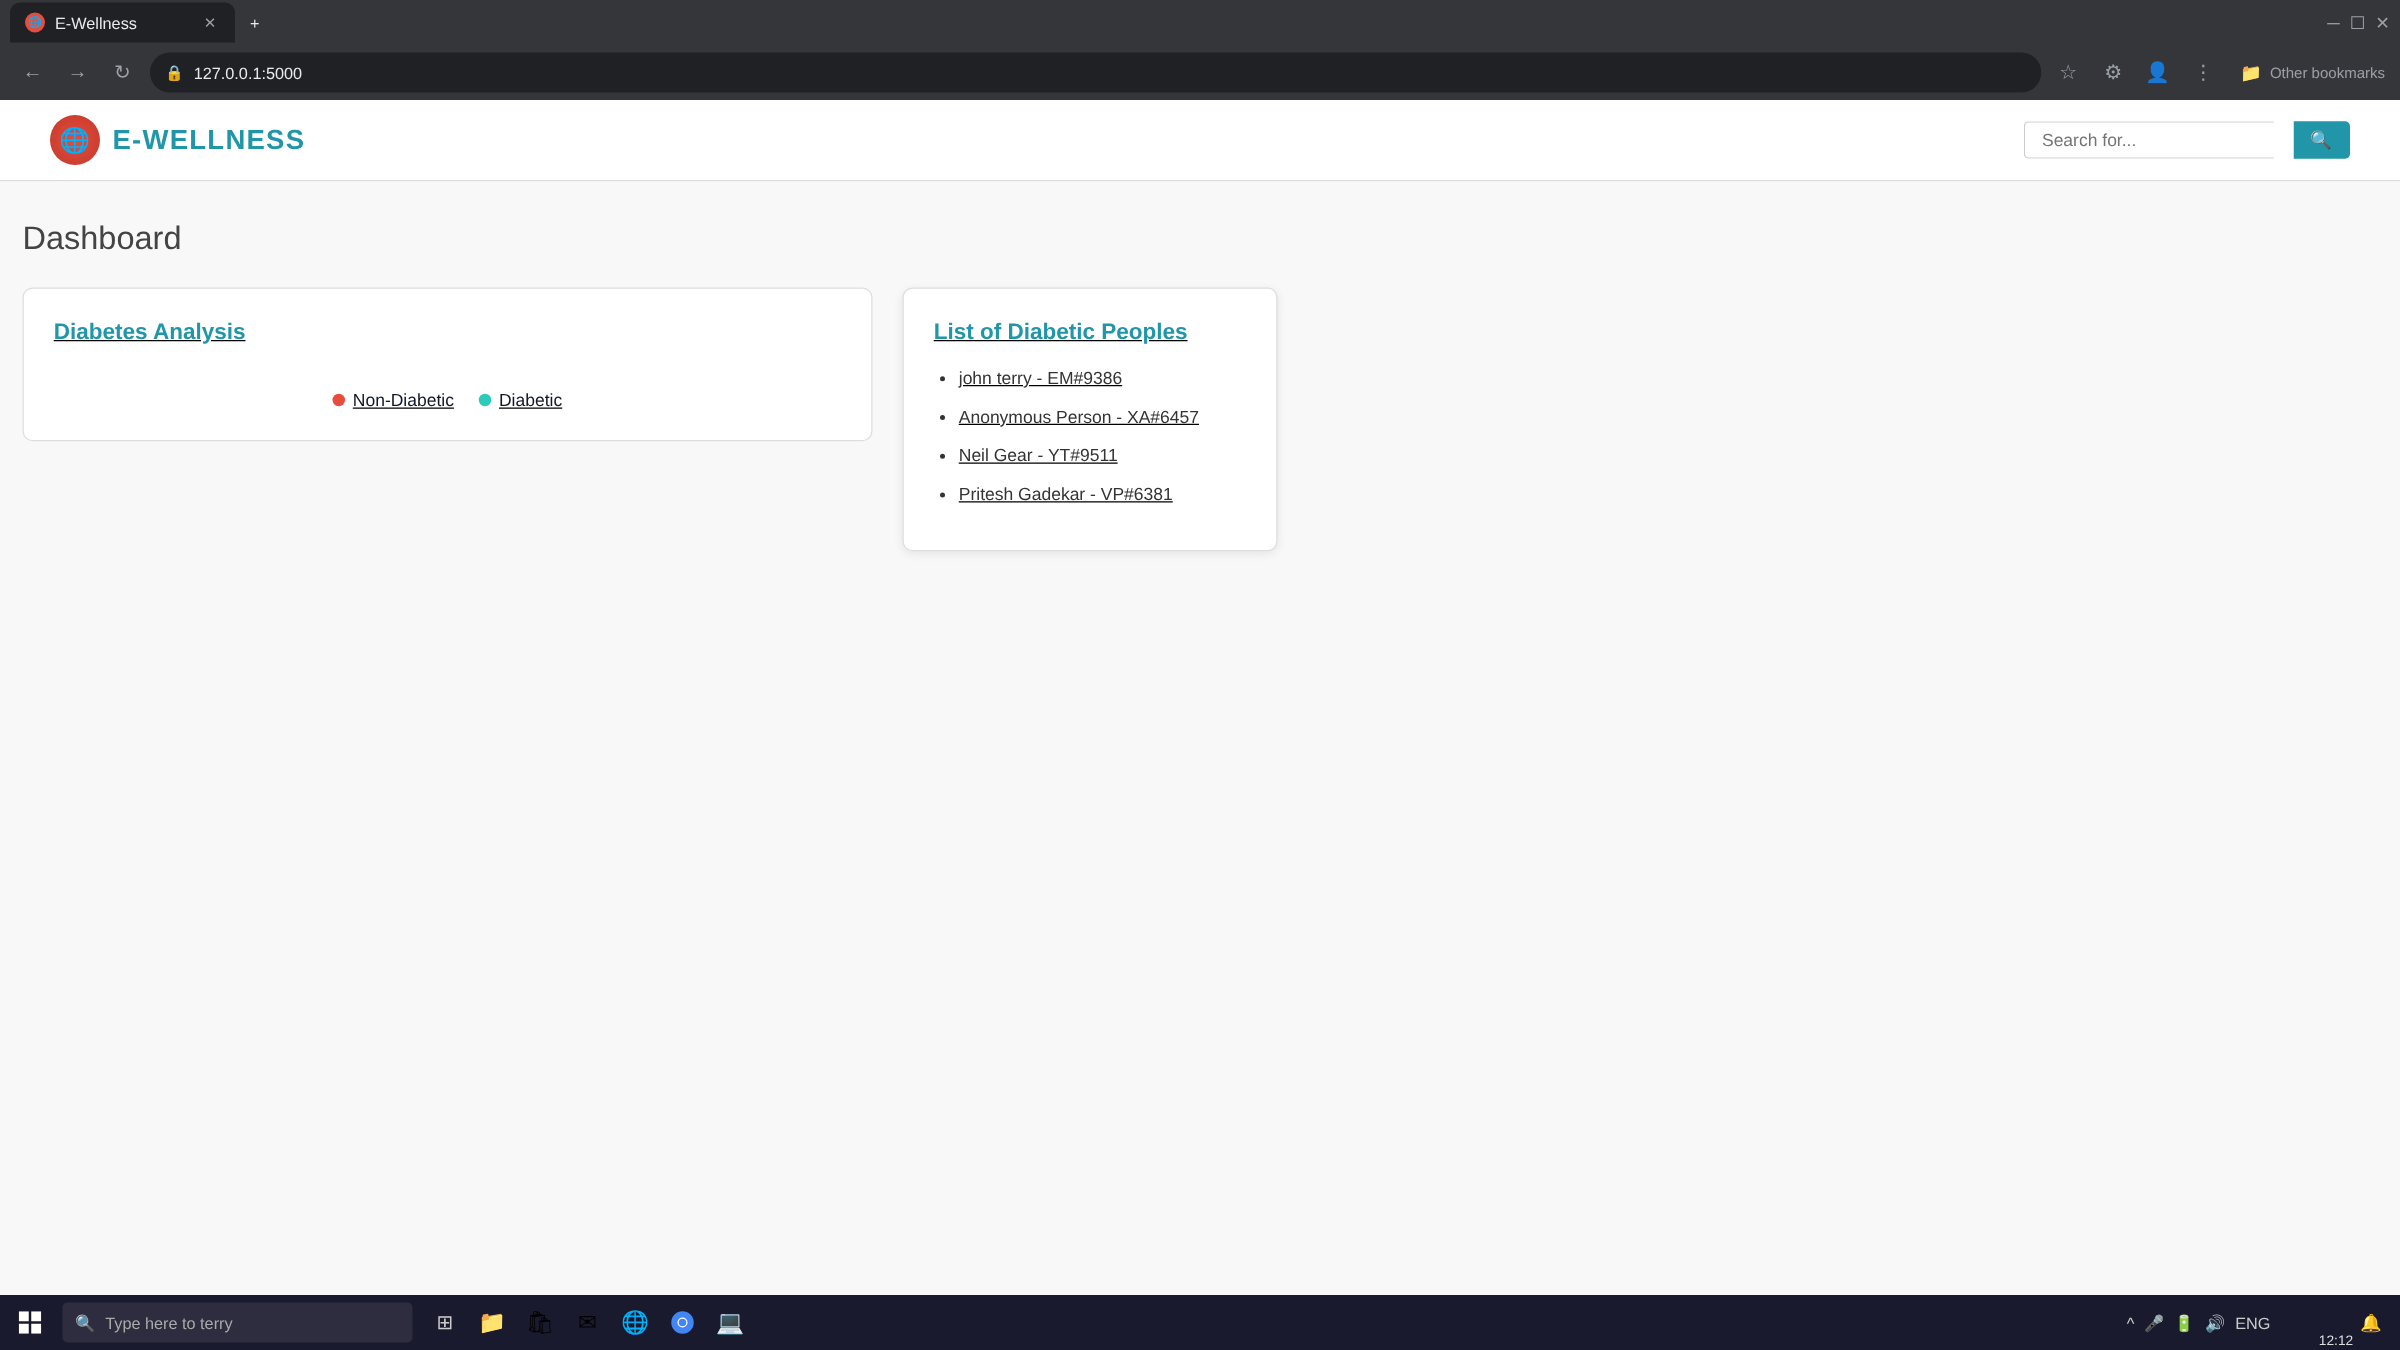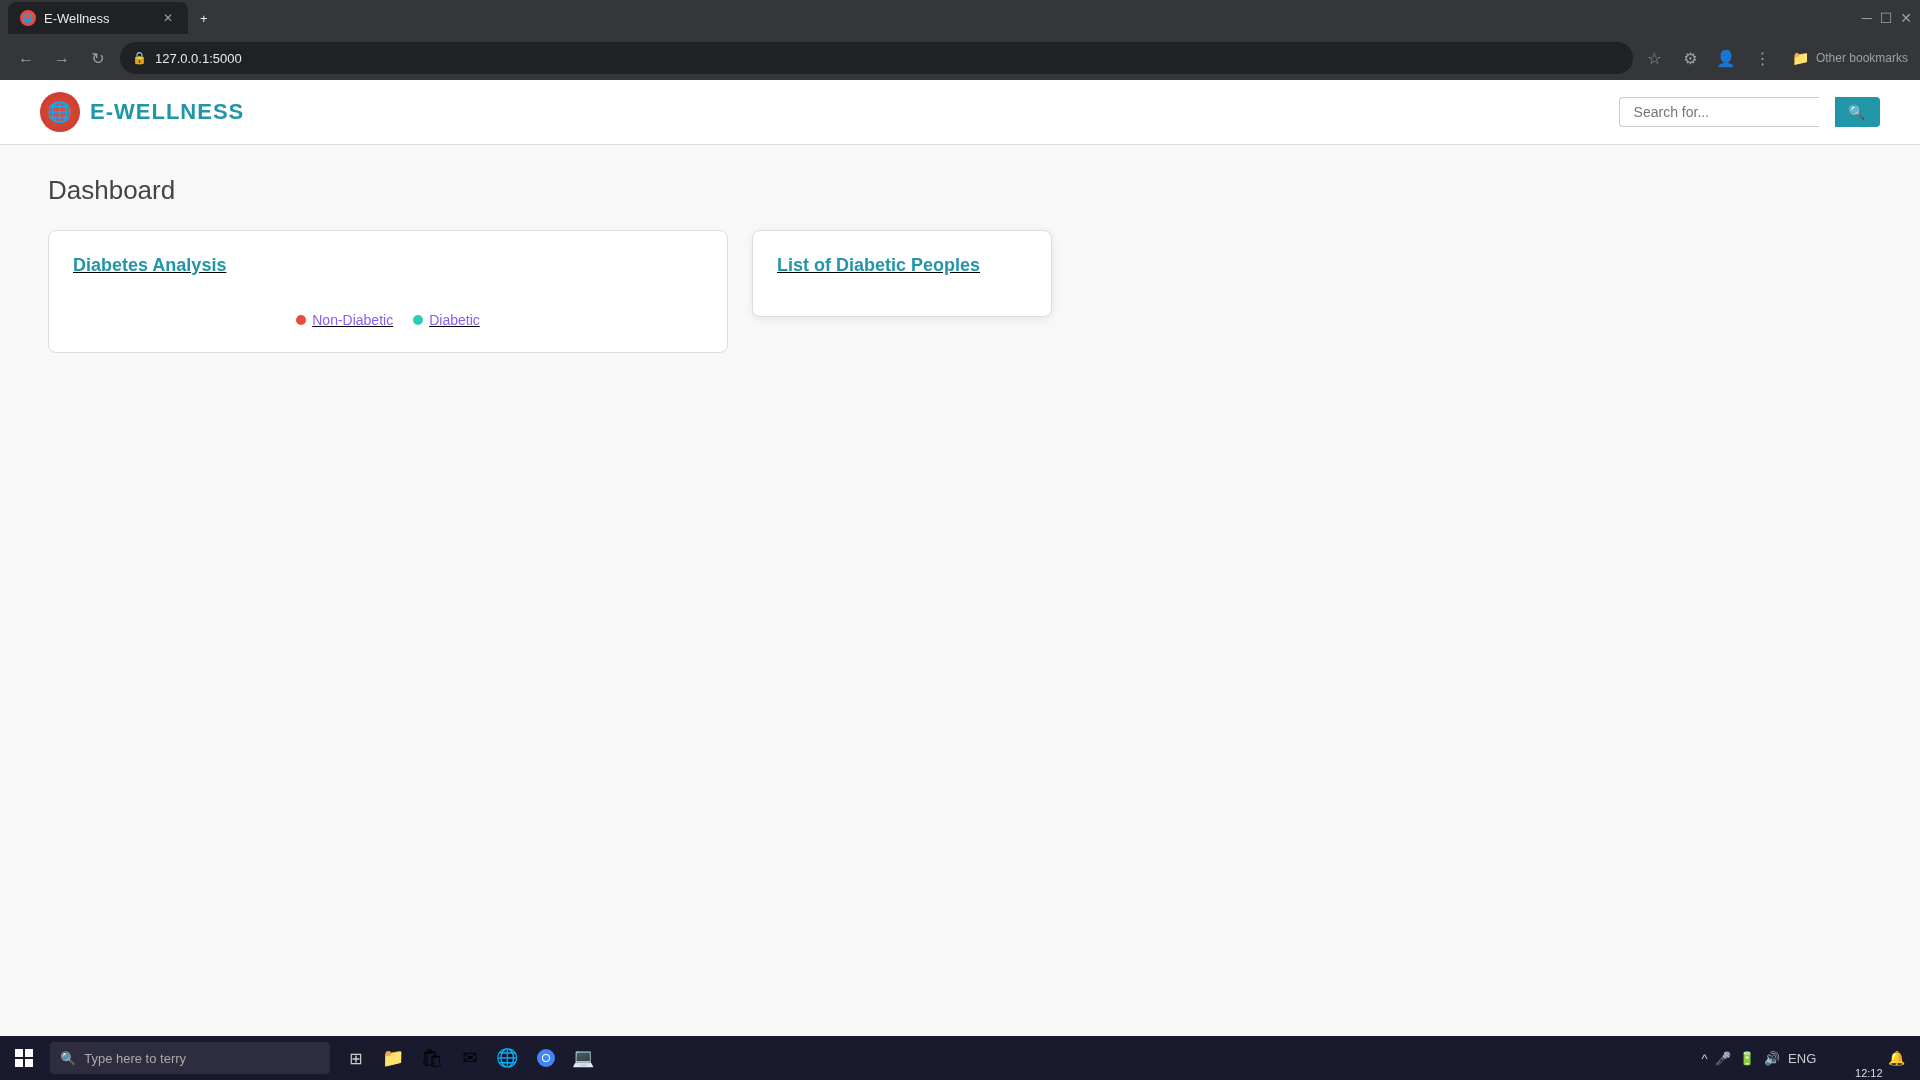--- a/index.html
+++ b/index.html
@@ -145,21 +145,21 @@
       border: none;
       border-radius: 0 4px 4px 0;
       padding: 7px 14px;
       cursor: pointer;
       color: white;
       font-size: 14px;
     }
 
     
     .main-content {
-      padding: 30px 48px;
+      padding: 30px 18px;
     }
     .page-title {
       font-size: 26px;
       font-weight: 400;
       color: #444;
       margin-bottom: 24px;
     }
 
     .dashboard-grid {
       display: flex;
@@ -224,21 +224,21 @@
       display: flex;
       gap: 20px;
       margin-top: 16px;
       align-items: center;
     }
     .legend-item {
       display: flex;
       align-items: center;
       gap: 6px;
       font-size: 14px;
-      color: #8b5cf6;
+      color: #0f172a;
     }
     .legend-dot {
       width: 10px; height: 10px;
       border-radius: 50%;
     }
 
     
     .list-card {
       background: white;
       border-radius: 8px;
@@ -407,20 +407,26 @@
               <div class="legend-item">
                 <div class="legend-dot" style="background:#2bcbba;"></div>
                 <span>Diabetic</span>
               </div>
             </div>
           </div>
         </div>
 
         <div class="list-card">
           <div class="card-title">List of Diabetic Peoples</div>
+          <ul class="diabetic-list">
+            <li class="list-item">john terry - EM#9386</li>
+            <li class="list-item">Anonymous Person - XA#6457</li>
+            <li class="list-item">Neil Gear - YT#9511</li>
+            <li class="list-item">Pritesh Gadekar - VP#6381</li>
+          </ul>
         </div>
 
       </div>
     </div>
   </div>
 
   <div class="taskbar">
     <div class="taskbar-start">
       <svg width="18" height="18" viewBox="0 0 18 18" fill="white">
         <rect x="0" y="0" width="8" height="8"></rect>

